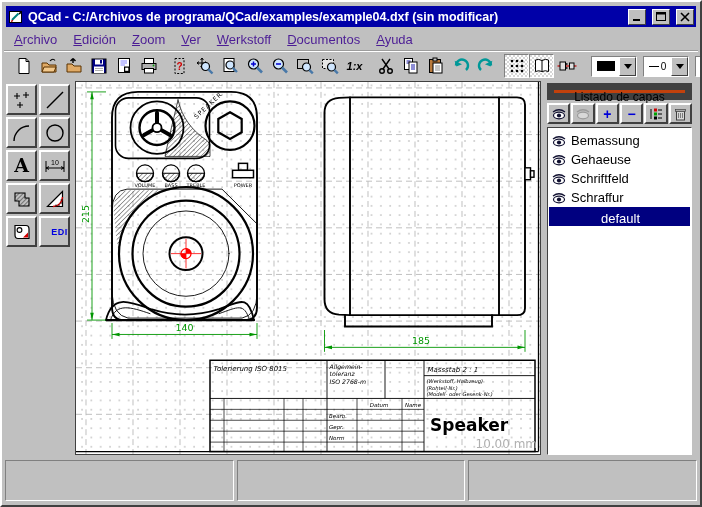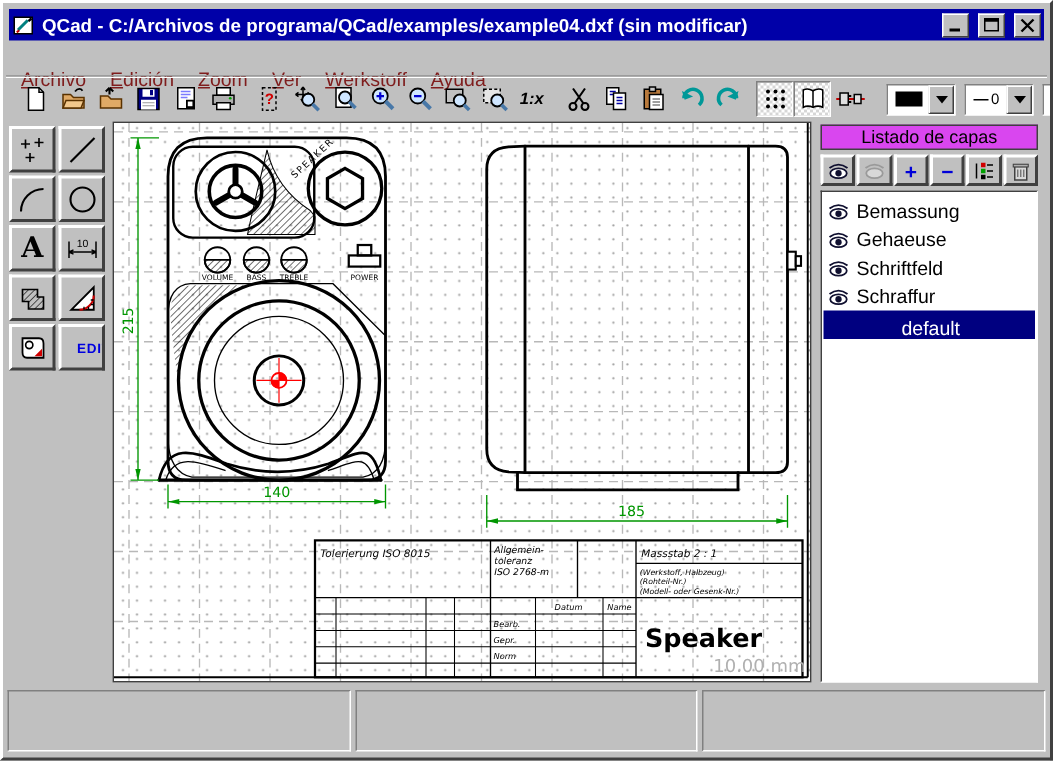--- a/index.html
+++ b/index.html
@@ -8,21 +8,21 @@
        border:2px solid;border-color:#ffffff #404040 #404040 #ffffff;
        font-family:"Liberation Sans",sans-serif;overflow:hidden;}
   
   .titlebar{position:absolute;left:4px;top:4px;right:4px;height:21px;background:#0000a8;
             display:flex;align-items:center;padding:0 2px;gap:4px;}
   .appicon{width:16px;height:16px;flex:0 0 16px;}
   .title-text{color:#fff;font-weight:bold;font-size:12.5px;flex:1;white-space:nowrap;overflow:hidden;}
   .tb-ctrl{width:18px;height:16px;background:#c0c0c0;border:1px solid;margin-left:2px;
            border-color:#ffffff #404040 #404040 #ffffff;display:flex;align-items:center;justify-content:center;}
   
-  .menubar{position:absolute;left:4px;top:40px;right:4px;height:20px;display:flex;align-items:center;font-size:13px;color:#7f1d1d;}
+  .menubar{position:absolute;left:4px;top:27px;right:4px;height:20px;display:flex;align-items:center;font-size:13px;color:#4c1d95;}
   .menu-item{display:inline-block;padding:2px 8px;}
   .menu-item::first-letter{text-decoration:underline;}
   
   .toolbar{position:absolute;left:2px;top:48px;right:2px;height:30px;display:flex;align-items:center;
            border-top:1px solid #9c9c9c;box-shadow:inset 0 1px 0 #ffffff;padding:2px 1px 1px;}
   .handle{width:6px;height:22px;margin:0 3px;
           background:linear-gradient(90deg,#fff 0 1px,#868686 1px 2px,#c0c0c0 2px 4px,#fff 4px 5px,#868686 5px 6px);}
   .tbtn{width:25px;height:24px;display:flex;align-items:center;justify-content:center;flex:0 0 25px;}
   .tbtn.pressed{border:1px solid;border-color:#808080 #fff #fff #808080;
                 background:repeating-conic-gradient(#ffffff 0 25%,#d6d6d6 0 50%) 0 0/4px 4px;}
@@ -40,21 +40,21 @@
   .main{position:absolute;left:2px;top:79px;right:2px;bottom:50px;display:flex;}
   .palette{width:71px;padding:3px 2px;}
   .pal-grid{display:grid;grid-template-columns:31px 31px;gap:2px;}
   .pal-btn{width:31px;height:31px;background:#c0c0c0;border:2px solid;border-color:#ffffff #404040 #404040 #ffffff;
            display:flex;align-items:center;justify-content:center;overflow:hidden;}
   .pal-edit{color:#0000e0;font-weight:bold;font-size:9px;letter-spacing:0.5px;margin-left:16px;}
   .canvas{position:relative;flex:1;background:#fff;border:1px solid #404040;overflow:hidden;}
   .canvas svg{position:absolute;left:0;top:0;width:100%;height:100%;}
   
   .layer-panel{width:157px;padding:1px 6px 0 6px;display:flex;flex-direction:column;}
-  .lp-title{background:#d946ef;border:1px solid #404040;text-align:center;font-size:12px;height:17px;line-height:15px;margin:1px 0 3px;}
+  .lp-title{background:#c2410c;border:7px solid #404040;text-align:center;font-size:12px;height:17px;line-height:15px;margin:1px 0 3px;}
   .lp-tools{display:flex;gap:1px;margin-bottom:3px;}
   .lp-btn{flex:1;height:21px;background:#c0c0c0;border:2px solid;border-color:#ffffff #404040 #404040 #ffffff;
           display:flex;align-items:center;justify-content:center;font-weight:bold;font-size:14px;color:#0000d8;}
   .lp-list{flex:1;background:#fff;border:1px solid;border-color:#404040 #ffffff #ffffff #404040;padding:3px 1px;overflow:hidden;}
   .lp-item{display:flex;align-items:center;gap:4px;height:19px;font-size:13px;padding-left:2px;color:#000;}
   .lp-item.selected{background:#000080;color:#fff;flex-direction:column;}
   
   .statusbar{position:absolute;left:2px;right:2px;bottom:2px;height:46px;display:flex;gap:3px;padding:3px 1px 2px;}
   .sb-cell{flex:1;border:1px solid;border-color:#808080 #ffffff #ffffff #808080;}
 </style>
@@ -88,20 +88,21 @@
         </svg>
     </div>
   </div>
 
   <div class="menubar">
     <span class="menu-item">Archivo</span>
     <span class="menu-item">Edición</span>
     <span class="menu-item">Zoom</span>
     <span class="menu-item">Ver</span>
     <span class="menu-item">Werkstoff</span>
+    <span class="menu-item">Documentos</span>
     <span class="menu-item">Ayuda</span>
   </div>
 
   <div class="toolbar">
     <div class="handle"></div>
 
     <div class="tbtn">
       <svg width="18" height="18">
         <path d="M4 1.5 L11 1.5 L14 4.5 L14 16.5 L4 16.5 Z" fill="#fff" stroke="#000"></path>
         <path d="M11 1.5 L11 4.5 L14 4.5" fill="none" stroke="#000"></path>

